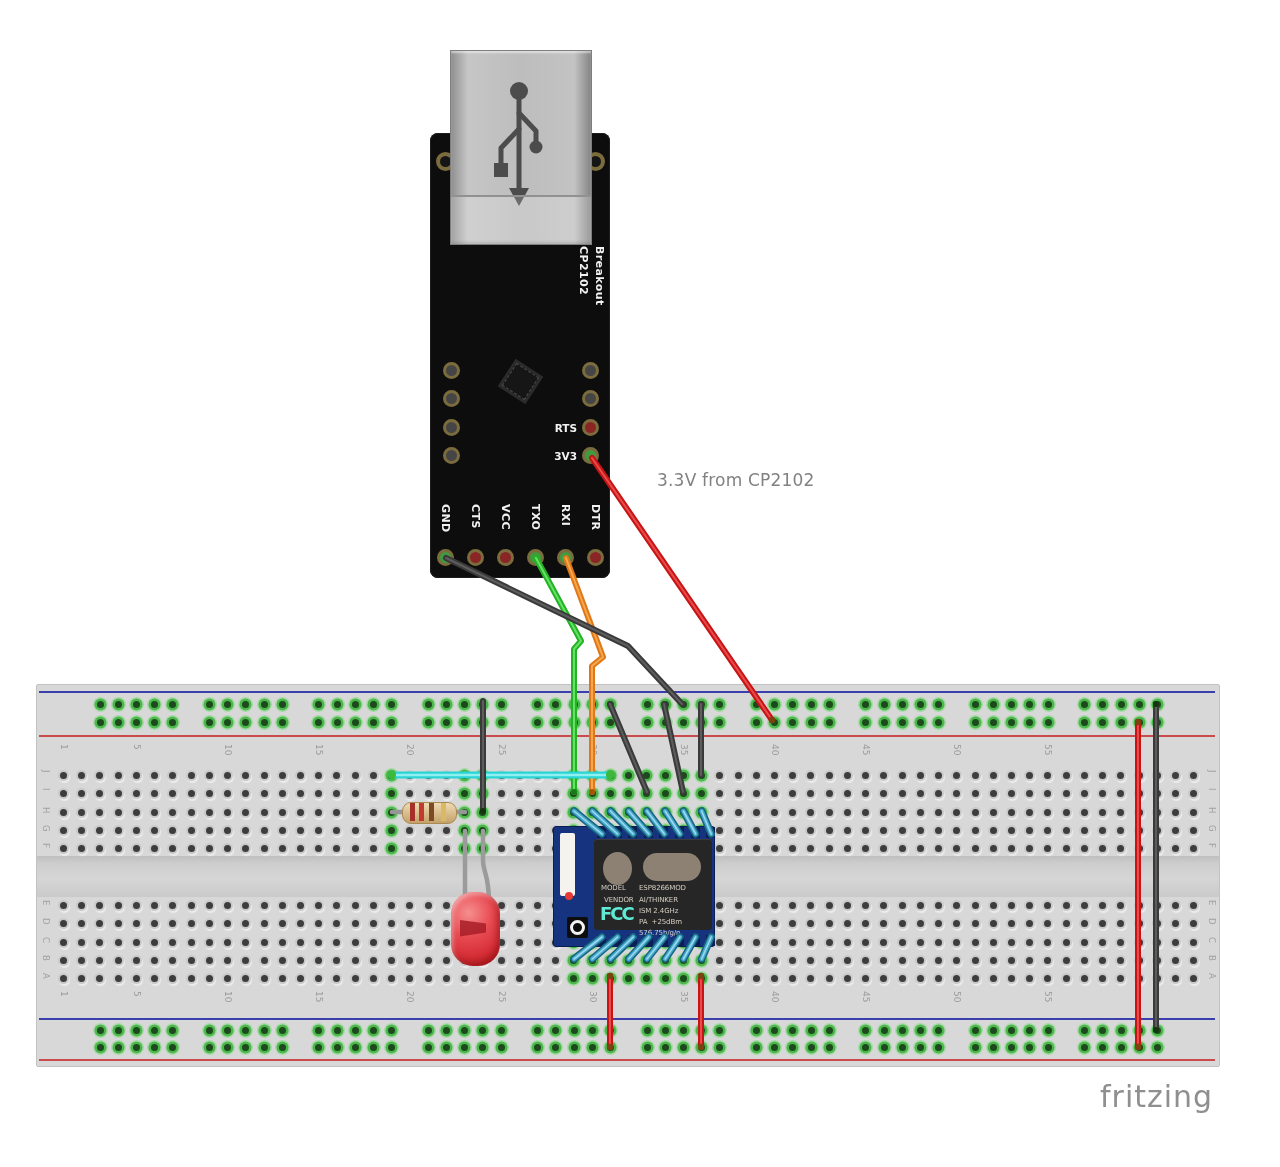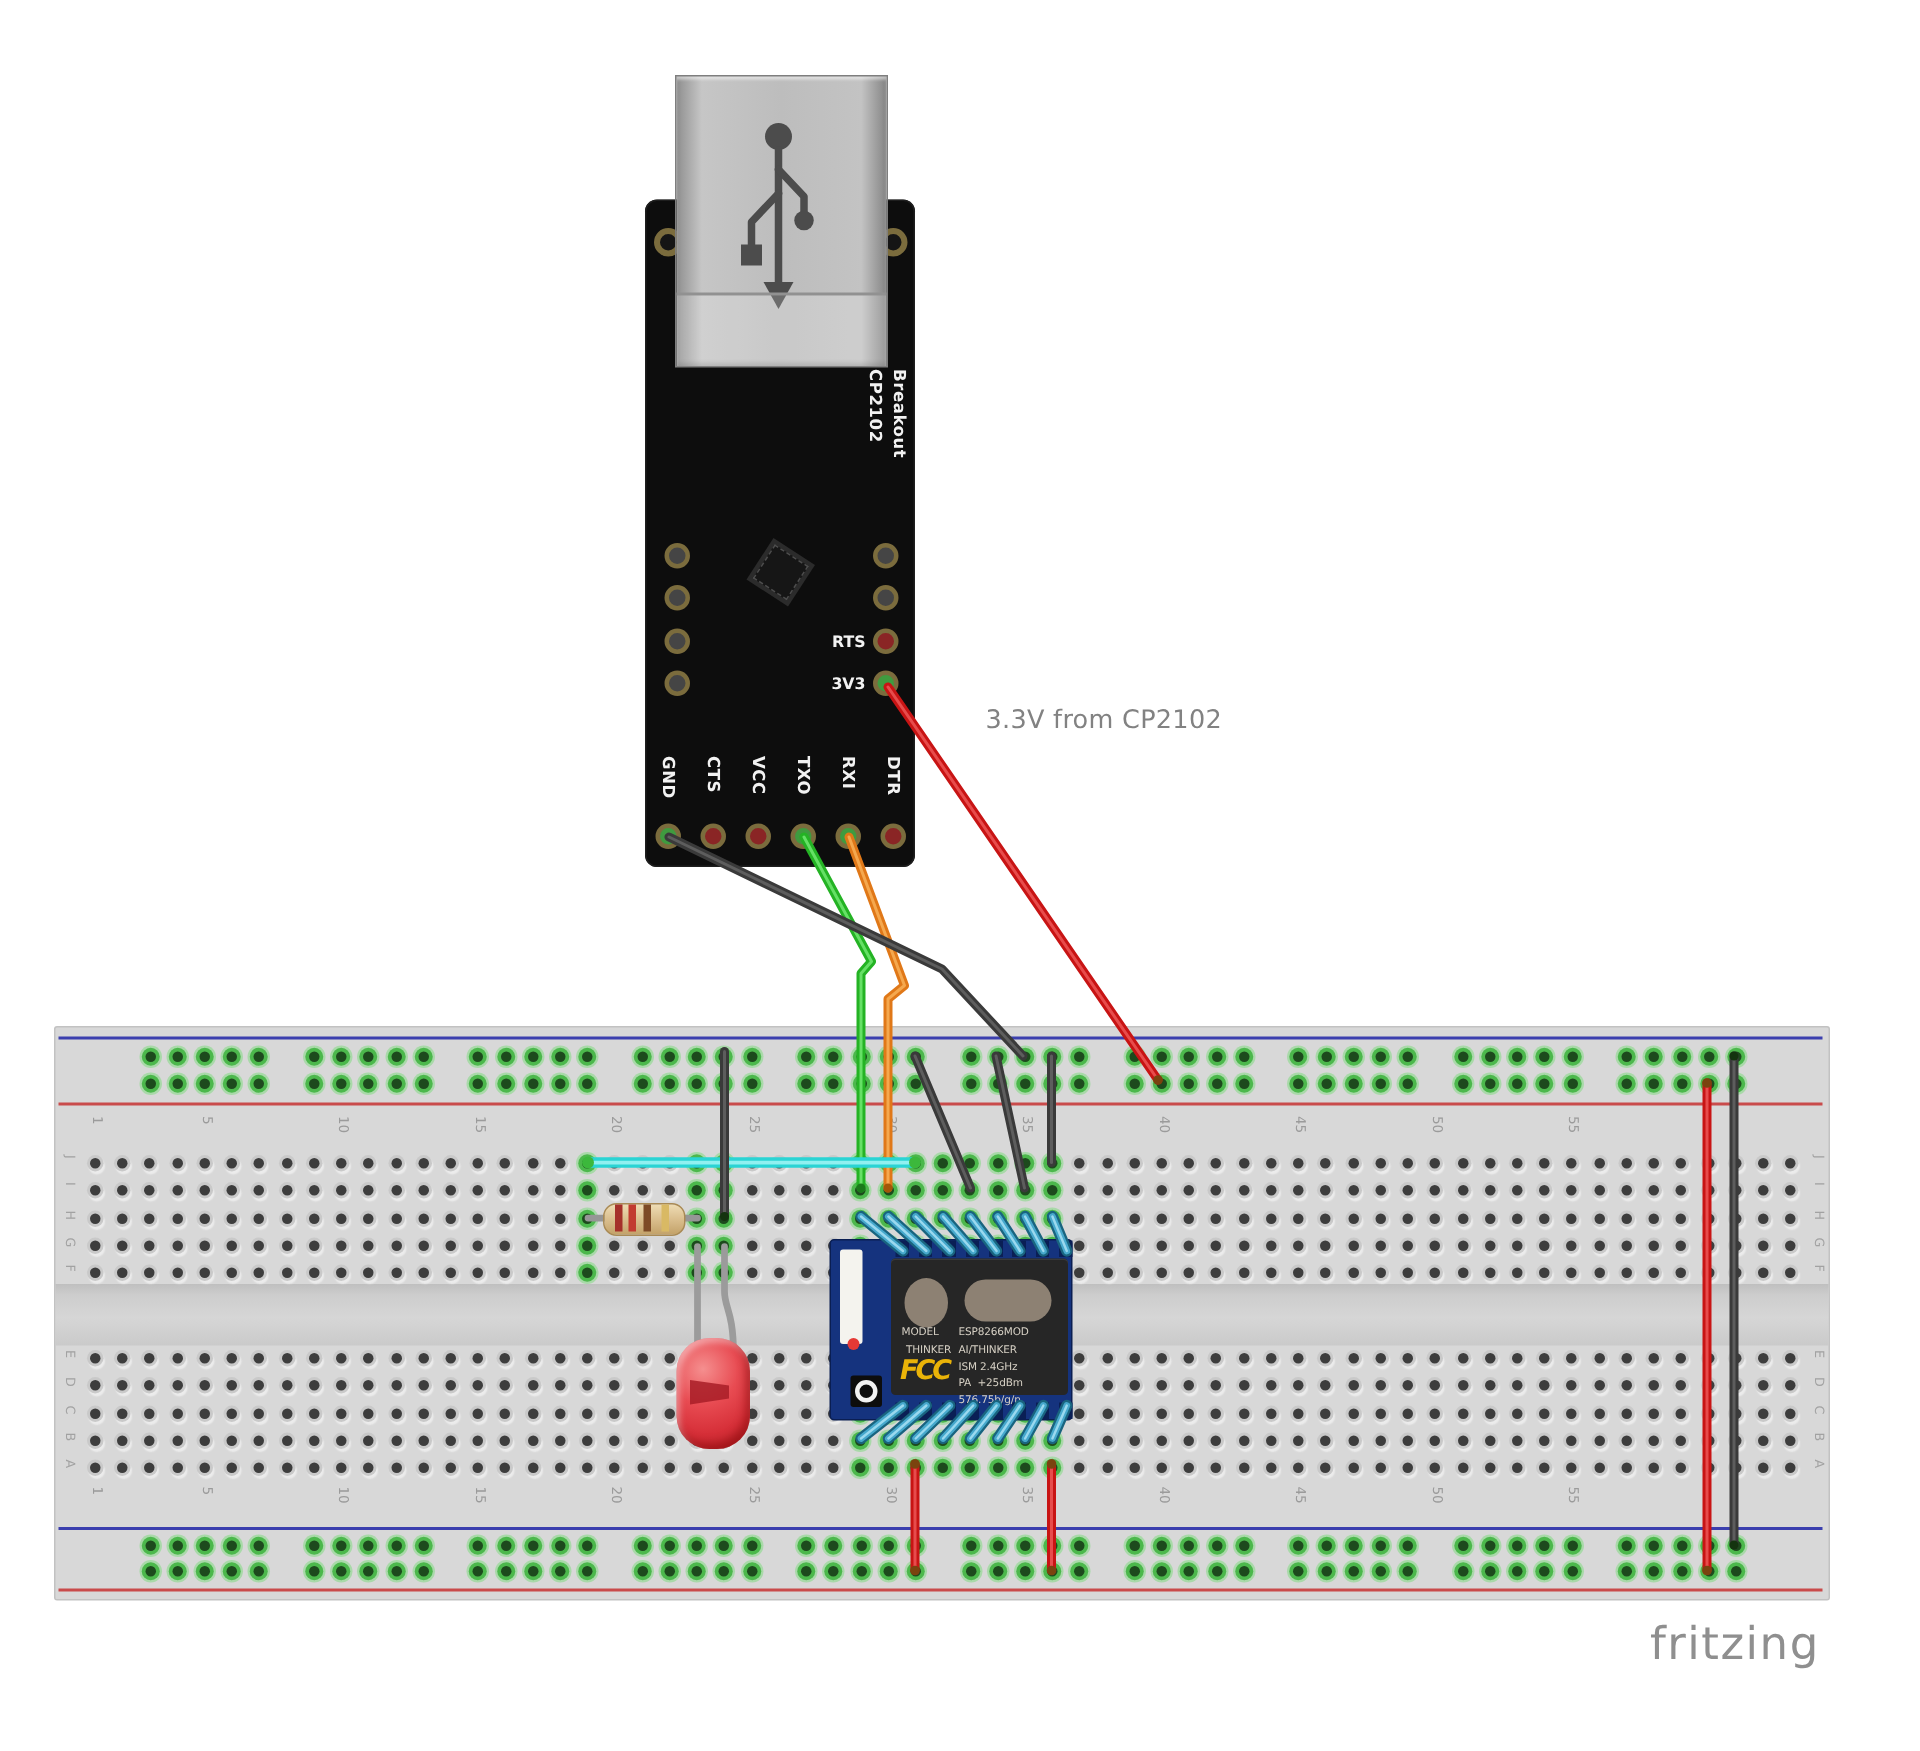--- a/index.html
+++ b/index.html
@@ -53,22 +53,22 @@
           background:repeating-linear-gradient(90deg,#0a1f55 0 9px,rgba(0,0,0,0) 9px 15.6px);}
   #esp-antenna{position:absolute;left:6px;top:6px;width:15px;height:63px;background:#f4f3ee;border-radius:2px;}
   #esp-dot{position:absolute;left:11px;top:65px;width:8px;height:8px;border-radius:50%;background:#e53935;}
   #esp-sq{position:absolute;left:13px;top:90px;width:21px;height:21px;background:#0d0d0d;border-radius:2px;}
   #esp-donut{position:absolute;left:3px;top:3px;width:9px;height:9px;border-radius:50%;
           border:3px solid #f2f2f2;background:#0d0d0d;}
   #esp-shield{position:absolute;left:40px;top:12px;width:118px;height:91px;background:#262626;
           border-radius:3px;box-shadow:inset 0 1px 0 #3a3a3a;}
   .esp-blob{position:absolute;background:#8d8173;}
   .esp-text{position:absolute;font-size:7px;line-height:7px;color:#d6d0c4;letter-spacing:-.1px;white-space:pre;}
-  #esp-fcc{position:absolute;font-size:18px;line-height:18px;font-weight:800;font-style:italic;
-          color:#eab308;letter-spacing:-2px;}
+  #esp-fcc{position:absolute;font-size:18px;line-height:18px;font-weight:800;
+          color:#5eead4;letter-spacing:-2px;}
 
   
   #res-body{position:absolute;left:402px;top:802px;width:53px;height:20px;border-radius:9px;
           background:linear-gradient(180deg,#eedcb4 0,#dcc191 45%,#c3a269 100%);
           border:1px solid #a98а55;border:1px solid #a98a55;}
   .res-band{position:absolute;top:0;height:18px;width:5px;}
   #led-body{position:absolute;left:451px;top:892px;width:49px;height:74px;border-radius:22px;
           background:radial-gradient(circle at 36% 28%,#f58f8f 0,#e84b52 38%,#d62f38 70%,#bb2129 100%);
           box-shadow:inset -3px -4px 6px rgba(120,0,0,.45), inset 2px 3px 4px rgba(255,255,255,.45);}
   #led-die{position:absolute;left:9px;top:26px;width:26px;height:20px;background:#a81d27;
@@ -974,21 +974,21 @@
     <div id="esp-antenna"></div>
     <div id="esp-dot"></div>
     <div id="esp-sq">
       <div id="esp-donut"></div>
     </div>
     <div id="esp-shield">
       <div class="esp-blob" style="left:9px;top:13px;width:29px;height:33px;border-radius:50%;"></div>
       <div class="esp-blob" style="left:49px;top:14px;width:58px;height:28px;border-radius:14px;"></div>
       <span class="esp-text" style="left:7px;top:46px;">MODEL</span>
       <span class="esp-text" style="left:45px;top:46px;">ESP8266MOD</span>
-      <span class="esp-text" style="left:10px;top:58px;">THINKER</span>
+      <span class="esp-text" style="left:10px;top:58px;">VENDOR</span>
       <span class="esp-text" style="left:45px;top:58px;">AI/THINKER</span>
       <span class="esp-text" style="left:45px;top:69px;">ISM 2.4GHz</span>
       <span class="esp-text" style="left:45px;top:80px;">PA  +25dBm</span>
       <span class="esp-text" style="left:45px;top:91px;">576.75b/g/n</span>
       <span id="esp-fcc" style="left:6px;top:66px;">FCC</span>
     </div>
   </div>
 
   <div id="cp-pcb"></div>
   <div class="mount-hole" style="left:436px;top:152px;"></div>

